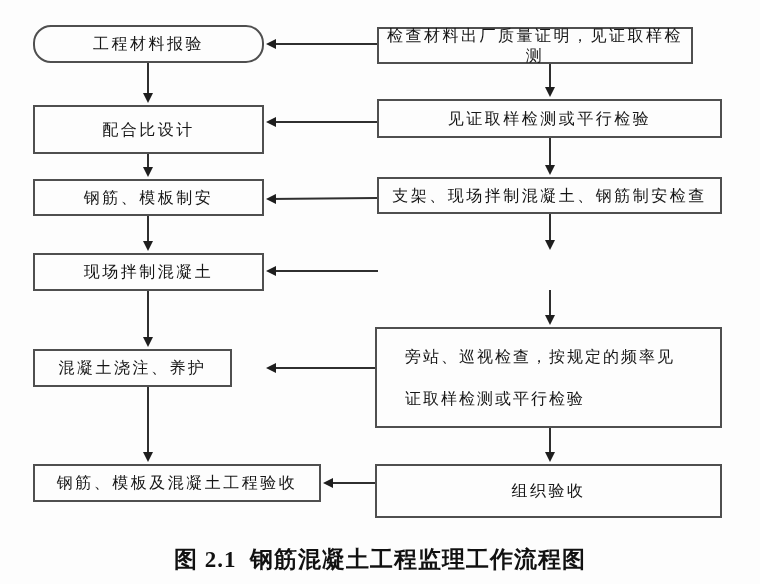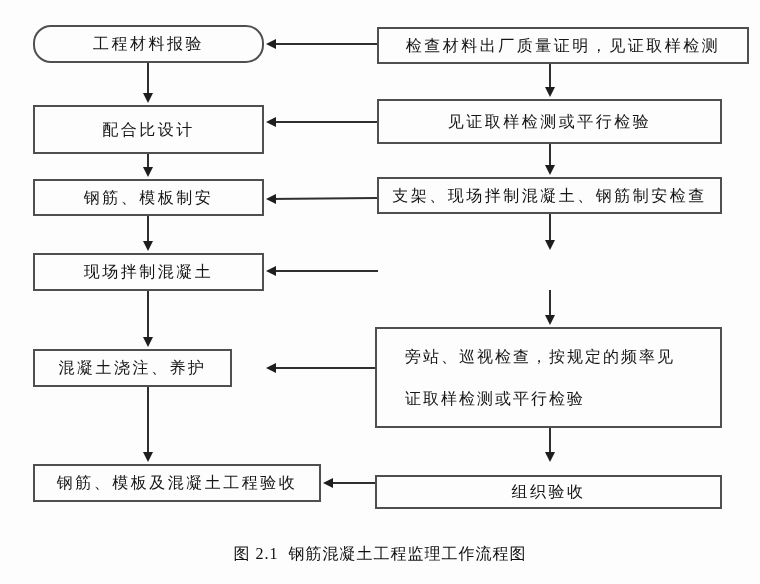--- a/index.html
+++ b/index.html
@@ -41,33 +41,33 @@
     letter-spacing: 2px;
   }
   
   .b-l1 { left: 33px;  top: 25px;  width: 231px; height: 38px; border-radius: 18px; }
   .b-l2 { left: 33px;  top: 105px; width: 231px; height: 49px; }
   .b-l3 { left: 33px;  top: 179px; width: 231px; height: 37px; }
   .b-l4 { left: 33px;  top: 253px; width: 231px; height: 38px; }
   .b-l5 { left: 33px;  top: 349px; width: 199px; height: 38px; }
   .b-l6 { left: 33px;  top: 464px; width: 288px; height: 38px; }
   
-  .b-r1 { left: 377px; top: 27px;  width: 372px; height: 37px; }
-  .b-r2 { left: 377px; top: 99px;  width: 345px; height: 45px; }
+  .b-r1 { left: 377px; top: 27px;  width: 316px; height: 37px; }
+  .b-r2 { left: 377px; top: 99px;  width: 345px; height: 39px; }
   .b-r3 { left: 377px; top: 177px; width: 345px; height: 37px; }
   .b-r4 { left: 377px; top: 252px; width: 345px; height: 38px; }
   .b-r5 { left: 375px; top: 327px; width: 347px; height: 101px; }
-  .b-r6 { left: 375px; top: 464px; width: 347px; height: 34px; margin-top: 11px; }
+  .b-r6 { left: 375px; top: 464px; width: 347px; height: 54px; }
   .caption {
     position: absolute;
     left: 0; top: 544px;
     width: 760px;
     text-align: center;
-    font-weight: normal;
-    font-size: 16px;
+    font-weight: bold;
+    font-size: 23px;
     letter-spacing: 1px;
     color: #111111;
     white-space: pre;
   }
 </style>
 </head>
 <body>
 
 <div class="page">
 

